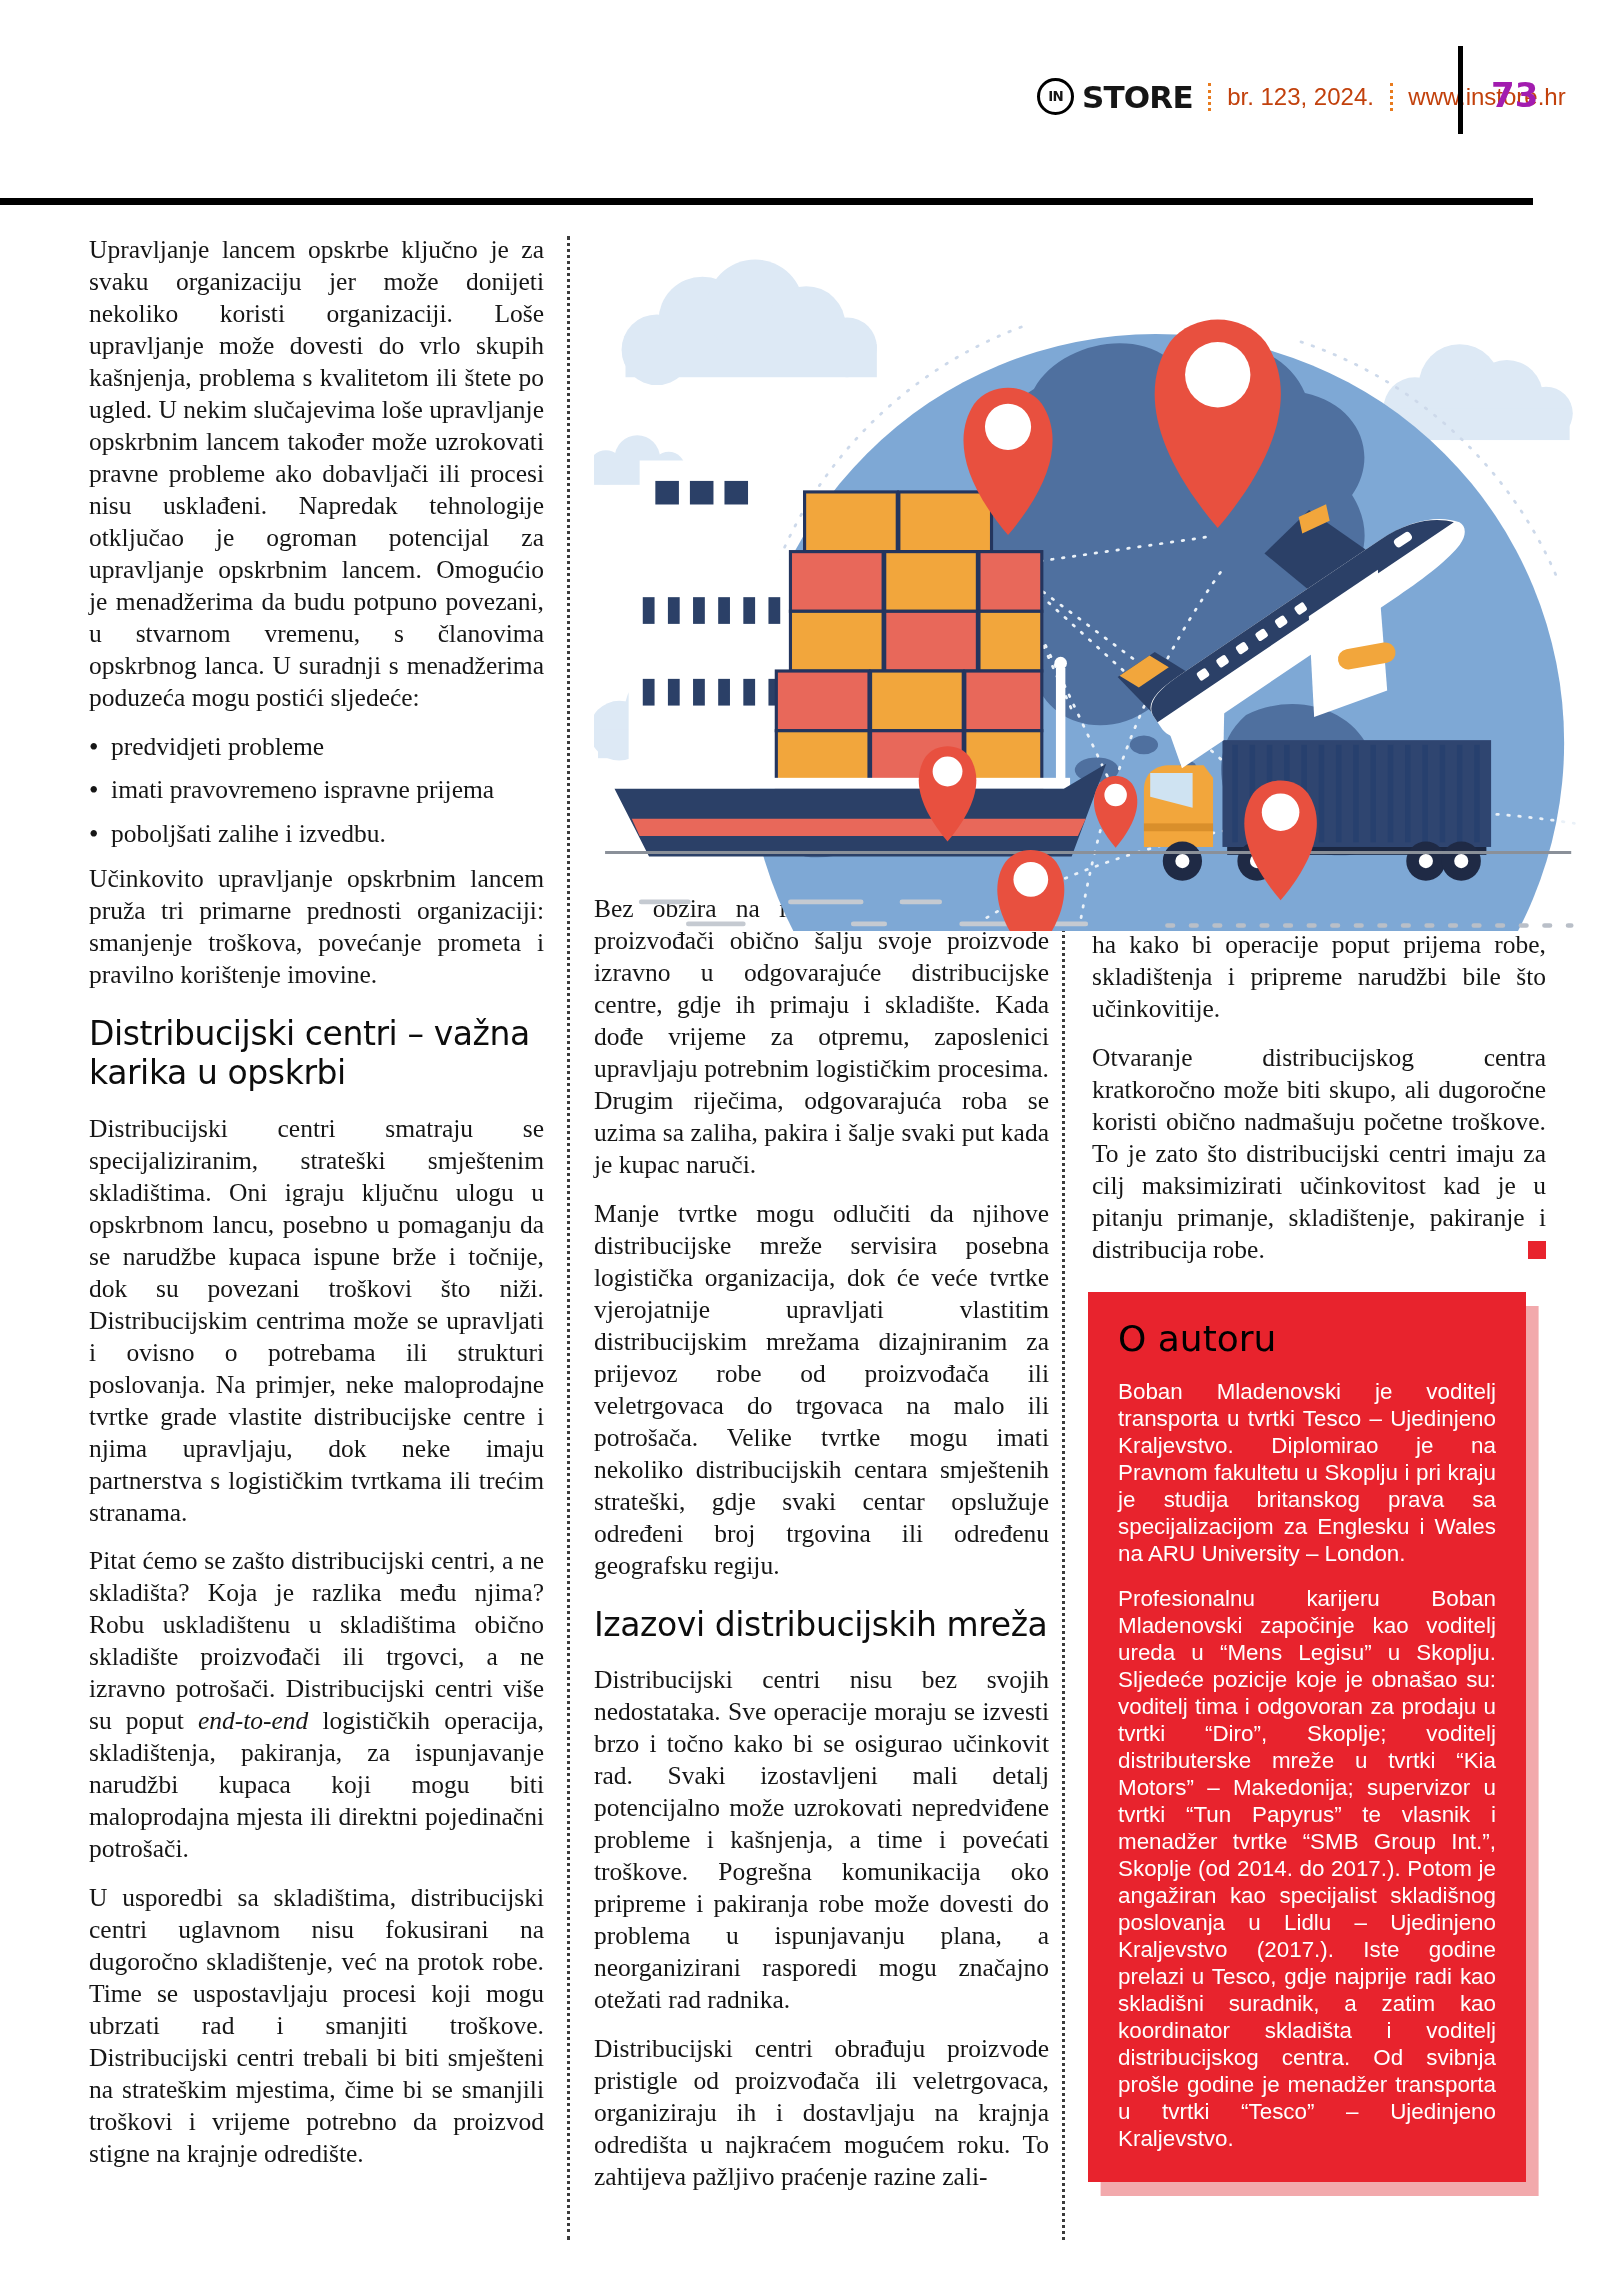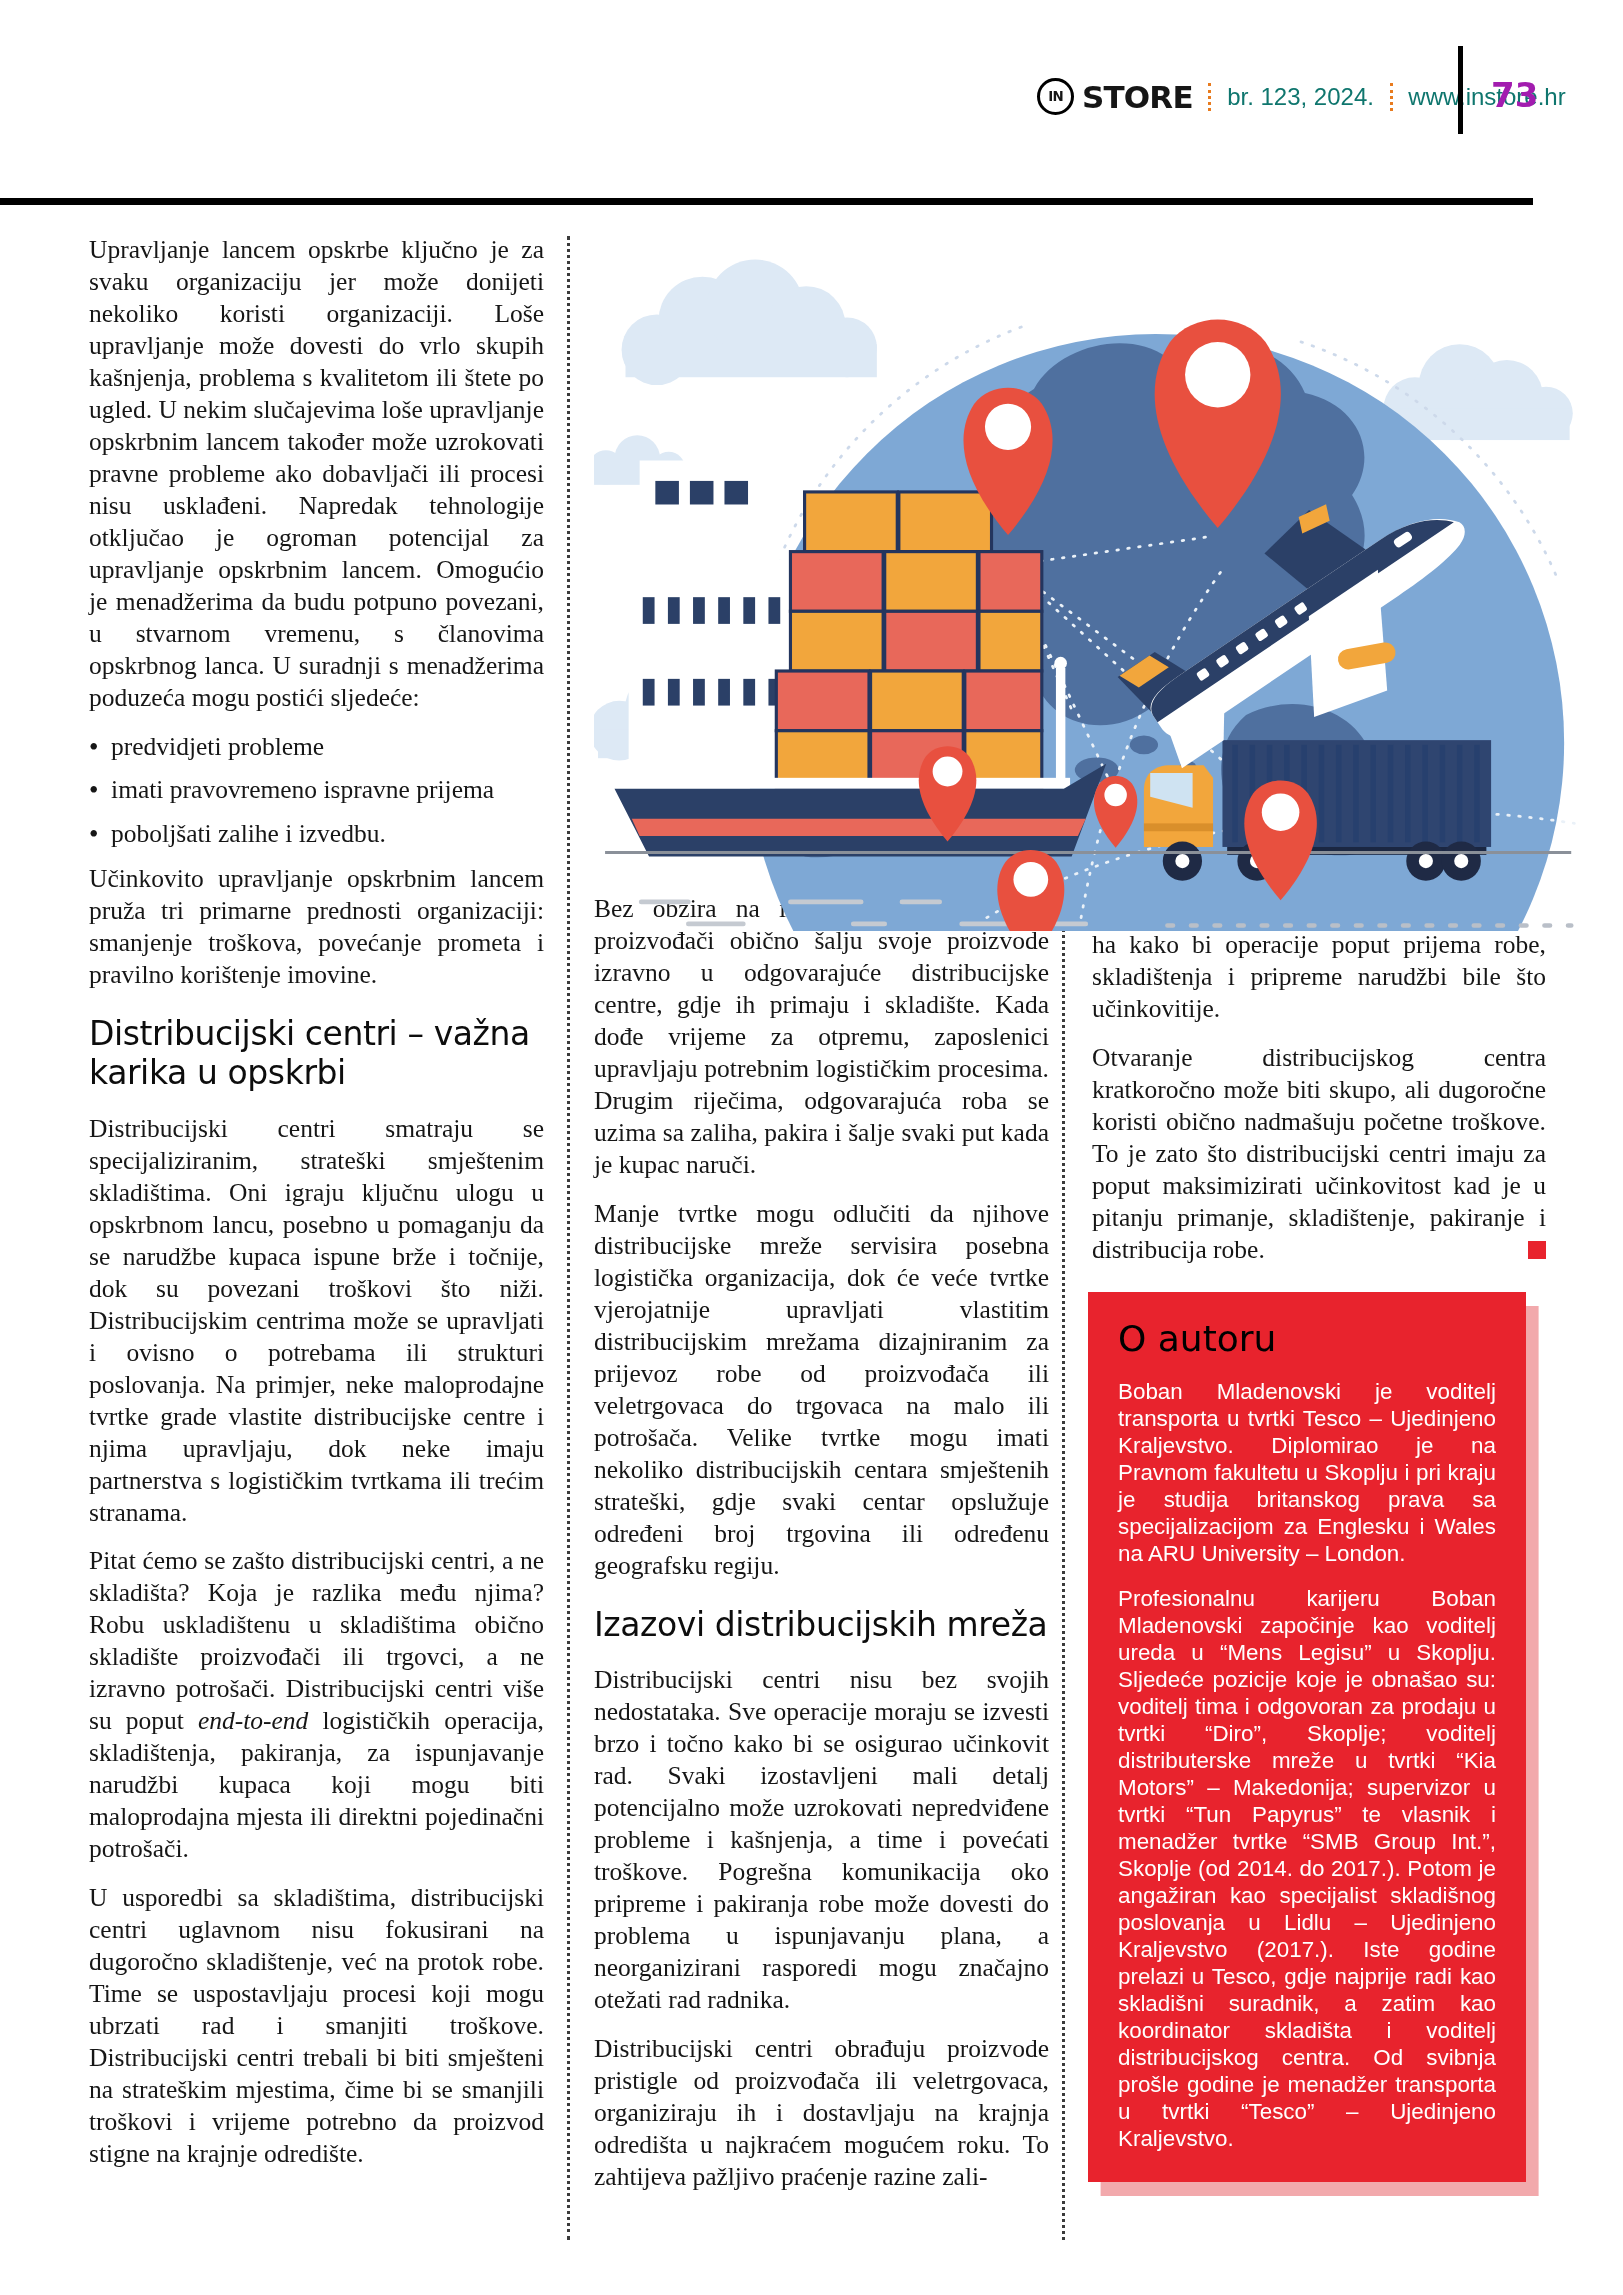--- a/index.html
+++ b/index.html
@@ -6,21 +6,21 @@
   .page{position:relative;width:1623px;height:2295px;background:#ffffff;overflow:hidden;
         font-family:"Liberation Serif", serif;color:#161616;}
   
   .header{position:absolute;left:1037px;top:69px;height:55px;display:flex;align-items:center;gap:15.7px;}
   .brand{display:flex;align-items:center;gap:7.9px;}
   .logo-circle{width:31px;height:31px;border:3.1px solid #000;border-radius:50%;display:flex;
                align-items:center;justify-content:center;font-family:"DejaVu Sans",sans-serif;
                font-weight:bold;font-size:13.4px;letter-spacing:-0.8px;}
   .brand-name{font-family:"DejaVu Sans",sans-serif;font-weight:bold;font-size:31px;letter-spacing:-0.8px;}
   .dotsep{width:0px;height:28px;border-left:3.1px dotted #e87b1e;}
-  .hdr-txt{font-family:"Liberation Sans",sans-serif;font-size:24px;color:#0f766e;}
+  .hdr-txt{font-family:"Liberation Sans",sans-serif;font-size:24px;color:#c2410c;}
   .vbar{position:absolute;left:1458px;top:46px;width:4.7px;height:88px;background:#000;}
   .pagenum{position:absolute;left:1491px;top:75px;font-family:"DejaVu Sans",sans-serif;
            font-weight:bold;font-size:34px;color:#a21caf;}
   .top-rule{position:absolute;left:0;top:198px;width:1533px;height:7px;background:#000;}
   
   .col{position:absolute;width:455px;text-align:justify;font-size:25.5px;line-height:32px;}
   .col p{margin:0 0 16.5px 0;}
   .col1{left:89px;top:234px;}
   .col2{left:594px;top:893px;}
   .col3{left:1092px;top:929px;width:454px;}
@@ -94,21 +94,21 @@
   <div class="col col2">
     <p>Bez obzira na industriju, dobavljači ili proizvođači obično šalju svoje proizvode izravno u odgovarajuće distribucijske centre, gdje ih primaju i skladište. Kada dođe vrijeme za otpremu, zaposlenici upravljaju potrebnim logističkim procesima. Drugim riječima, odgovarajuća roba se uzima sa zaliha, pakira i šalje svaki put kada je kupac naruči.</p>
     <p>Manje tvrtke mogu odlučiti da njihove distribucijske mreže servisira posebna logistička organizacija, dok će veće tvrtke vjerojatnije upravljati vlastitim distribucijskim mrežama dizajniranim za prijevoz robe od proizvođača ili veletrgovaca do trgovaca na malo ili potrošača. Velike tvrtke mogu imati nekoliko distribucijskih centara smještenih strateški, gdje svaki centar opslužuje određeni broj trgovina ili određenu geografsku regiju.</p>
     <h2 class="sans">Izazovi distribucijskih mreža</h2>
     <p>Distribucijski centri nisu bez svojih nedostataka. Sve operacije moraju se izvesti brzo i točno kako bi se osigurao učinkovit rad. Svaki izostavljeni mali detalj potencijalno može uzrokovati nepredviđene probleme i kašnjenja, a time i povećati troškove. Pogrešna komunikacija oko pripreme i pakiranja robe može dovesti do problema u ispunjavanju plana, a neorganizirani rasporedi mogu značajno otežati rad radnika.</p>
     <p>Distribucijski centri obrađuju proizvode pristigle od proizvođača ili veletrgovaca, organiziraju ih i dostavljaju na krajnja odredišta u najkraćem mogućem roku. To zahtijeva pažljivo praćenje razine zali-</p>
   </div>
 
   <div class="col col3">
     <p>ha kako bi operacije poput prijema robe, skladištenja i pripreme narudžbi bile što učinkovitije.</p>
-    <p><span>Otvaranje distribucijskog centra kratkoročno može biti skupo, ali dugoročne koristi obično nadmašuju početne troškove. To je zato što distribucijski centri imaju za poput maksimizirati učinkovitost kad je u pitanju primanje, skladištenje, pakiranje i distribucija robe.</span><span class="endmark"></span></p>
+    <p><span>Otvaranje distribucijskog centra kratkoročno može biti skupo, ali dugoročne koristi obično nadmašuju početne troškove. To je zato što distribucijski centri imaju za cilj maksimizirati učinkovitost kad je u pitanju primanje, skladištenje, pakiranje i distribucija robe.</span><span class="endmark"></span></p>
   </div>
 
   <div class="about">
     <h2>O autoru</h2>
     <p>Boban Mladenovski je voditelj transporta u tvrtki Tesco – Ujedinjeno Kraljevstvo. Diplomirao je na Pravnom fakultetu u Skoplju i pri kraju je studija britanskog prava sa specijalizacijom za Englesku i Wales na ARU University – London.</p>
     <p>Profesionalnu karijeru Boban Mladenovski započinje kao voditelj ureda u “Mens Legisu” u Skoplju. Sljedeće pozicije koje je obnašao su: voditelj tima i odgovoran za prodaju u tvrtki “Diro”, Skoplje; voditelj distributerske mreže u tvrtki “Kia Motors” – Makedonija; supervizor u tvrtki “Tun Papyrus” te vlasnik i menadžer tvrtke “SMB Group Int.”, Skoplje (od 2014. do 2017.). Potom je angažiran kao specijalist skladišnog poslovanja u Lidlu – Ujedinjeno Kraljevstvo (2017.). Iste godine prelazi u Tesco, gdje najprije radi kao skladišni suradnik, a zatim kao koordinator skladišta i voditelj distribucijskog centra. Od svibnja prošle godine je menadžer transporta u tvrtki “Tesco” – Ujedinjeno Kraljevstvo.</p>
   </div>
 
   <svg class="illo" viewBox="0 0 1250 895">
 

